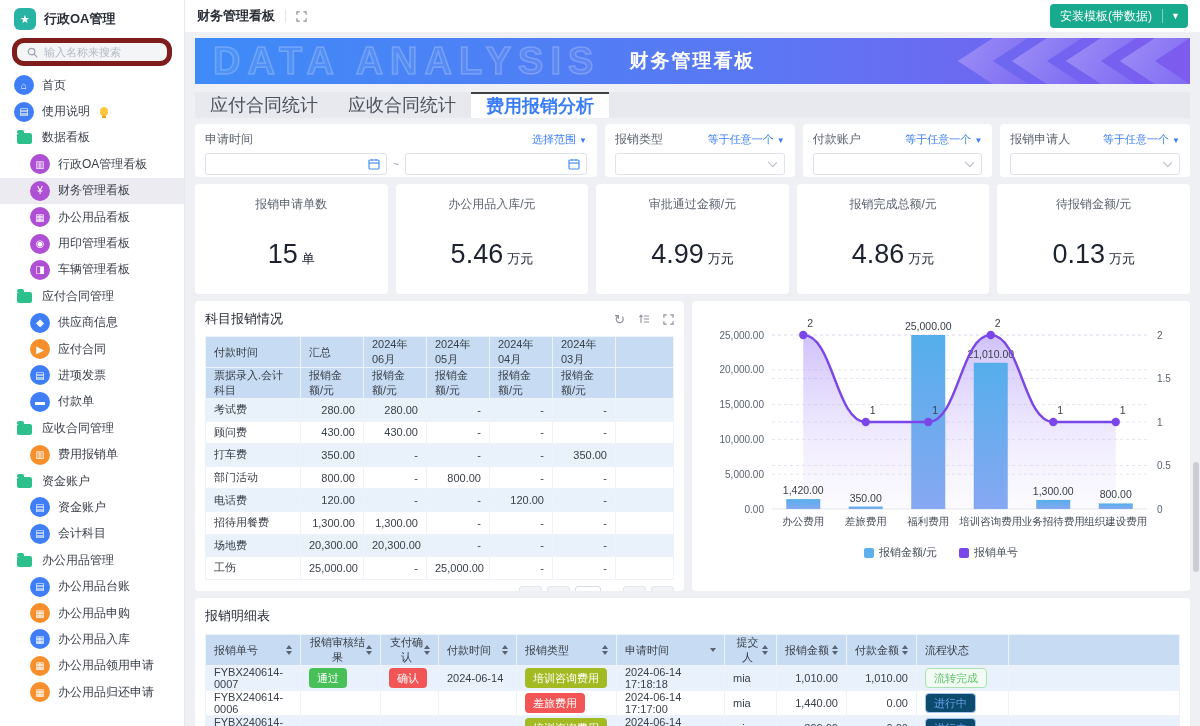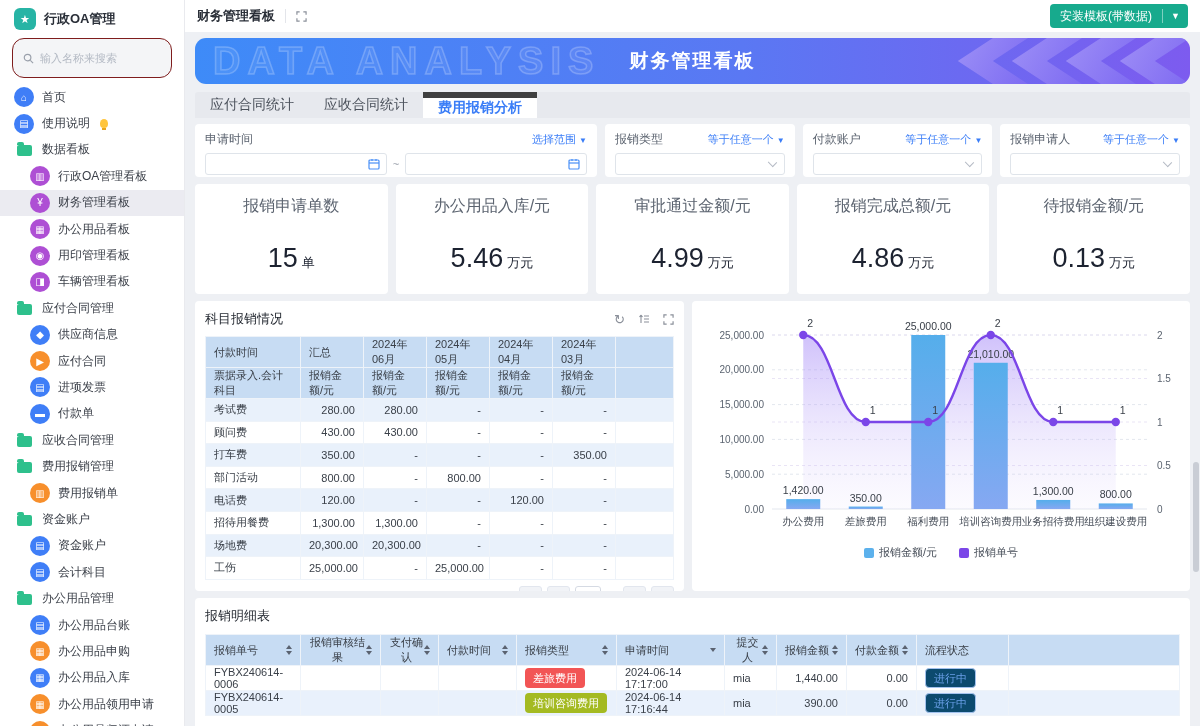--- a/index.html
+++ b/index.html
@@ -5,21 +5,21 @@
   * { margin:0; padding:0; box-sizing:border-box; }
   html,body { width:1200px; height:726px; overflow:hidden;
     font-family:"Liberation Sans","DejaVu Sans",sans-serif; background:#eef0f4; color:#333; }
   .app { display:flex; width:1200px; height:726px; }
 
   
   .sidebar { width:185px; background:#fff; border-right:1px solid #e9eaee; flex-shrink:0; display:flex; flex-direction:column; overflow:hidden; }
   .logo-row { display:flex; align-items:center; gap:8px; padding:8px 14px 6px 14px; height:36px; }
   .logo-box { width:22px; height:22px; border-radius:6px; background:#27b4a5; color:#fff; font-size:11px; display:flex; align-items:center; justify-content:center; }
   .logo-text { font-size:13px; font-weight:bold; color:#2a2f38; }
-  .search-box { margin:2px 12px 6px 12px; height:40px; background:#f4f5f7; border:1px solid #7f1d1d; border-radius:12px; display:flex; align-items:center; gap:6px; padding:0 10px; }
+  .search-box { margin:2px 12px 6px 12px; height:28px; background:#f4f5f7; border:5px solid #7f1d1d; border-radius:12px; display:flex; align-items:center; gap:6px; padding:0 10px; }
   .search-box svg { flex-shrink:0; }
   .search-box input { border:none; outline:none; background:transparent; font-size:11px; width:100%; color:#555; }
   .search-box input::placeholder { color:#b4bac4; }
   .menu { flex:1; overflow:hidden; }
   .side-item { display:flex; align-items:center; gap:8px; height:26.4px; padding-left:14px; font-size:12px; color:#3a3f48; cursor:pointer; }
   .side-item.indent1 { padding-left:30px; }
   .side-item.active { background:#ebebf1; }
   .circle { width:20px; height:20px; border-radius:50%; color:#fff; font-size:10px; display:flex; align-items:center; justify-content:center; flex-shrink:0; }
   .c-blue { background:#3f7ef7; } .c-purple { background:#ae4fd4; } .c-orange { background:#f78f2c; }
   .folder { width:15px; height:11px; background:#2ec08c; border-radius:2px; position:relative; margin:2px 2.5px 0 2.5px; flex-shrink:0; }
@@ -33,33 +33,33 @@
   .topbar-title { font-size:13px; font-weight:bold; color:#2a2f38; }
   .topbar-sep { width:1px; height:14px; background:#e3e5ea; }
   .install-btn { margin-left:auto; height:24px; background:#17aa8d; color:#fff; border:none; border-radius:4px; font-size:12px; display:flex; align-items:center; cursor:pointer; }
   .install-btn .lbl { padding:0 10px; }
   .install-btn .split { width:1px; height:14px; background:rgba(255,255,255,.45); }
   .install-btn .chev { padding:0 8px; font-size:9px; }
 
   .content { flex:1; padding:6px 10px; overflow:hidden; position:relative; }
 
   
-  .banner { height:46px; border-radius:11px; position:relative; overflow:hidden;
+  .banner { height:46px; border-radius:0; position:relative; overflow:hidden;
     background:linear-gradient(90deg,#3e8bf8 0%,#5a78f3 55%,#7d5bef 100%); }
   .banner-title { position:absolute; inset:0; display:flex; align-items:center; justify-content:center; color:#fff; font-size:19px; font-weight:bold; letter-spacing:2px; z-index:2; }
   .watermark { position:absolute; left:18px; top:2px; font-size:38px; font-weight:bold; letter-spacing:7px; color:rgba(255,255,255,0.07); -webkit-text-stroke:1.5px rgba(255,255,255,0.22); white-space:nowrap; z-index:1; }
   .chevrons { position:absolute; right:0; top:0; bottom:0; display:flex; z-index:1; }
   .chevrons span { width:78px; height:46px; margin-left:-24px;
     background:linear-gradient(120deg,#a89af8 0%,#7f6cf2 100%);
     clip-path:polygon(100% 0,55% 0,10% 50%,55% 100%,100% 100%,55% 50%); opacity:.85; }
 
   
   .tab-strip { margin-top:8px; height:26px; background:#e7e9ee; border-radius:3px 3px 0 0; display:flex; align-items:stretch; }
-  .tab { display:flex; align-items:center; padding:0 15px; font-size:14px; color:#4c525c; cursor:pointer; }
-  .tab.active { background:#fff; color:#3a7df7; font-weight:bold; border-top:6px solid #404040; }
+  .tab { display:flex; align-items:center; padding:0 15px; font-size:18px; color:#4c525c; cursor:pointer; }
+  .tab.active { background:#fff; color:#3a7df7; font-weight:bold; border-top:2px solid #404040; }
 
   
   .filter-row { display:flex; gap:8px; margin-top:6px; }
   .filter-card { background:#fff; border-radius:4px; padding:7px 10px 8px 10px; height:53px; }
   .filter-card.wide { width:402px; flex-shrink:0; }
   .filter-card.grow { flex:1; }
   .f-head { display:flex; justify-content:space-between; align-items:center; margin-bottom:5px; }
   .f-label { font-size:12px; color:#5c6470; }
   .f-op { font-size:11px; color:#3a7df7; cursor:pointer; }
   .f-op .caret { font-size:8px; }
@@ -67,21 +67,21 @@
   .date-input { flex:1; height:22px; border:1px solid #dfe4ea; border-radius:3px; position:relative; display:flex; align-items:center; }
   .date-input input { border:none; outline:none; width:100%; height:100%; padding:0 24px 0 8px; font-size:11px; background:transparent; }
   .date-input svg { position:absolute; right:6px; }
   .tilde { color:#9aa0ab; font-size:11px; }
   .select { height:22px; border:1px solid #dfe4ea; border-radius:3px; position:relative; cursor:pointer; }
   .select .sel-caret { position:absolute; right:8px; top:7px; width:7px; height:7px; border-right:1.5px solid #b4bac4; border-bottom:1.5px solid #b4bac4; transform:rotate(45deg) scale(1,0.9); transform-origin:center; margin-top:-2px; }
 
   
   .stats-row { display:flex; gap:8px; margin-top:7px; }
   .stat-card { flex:1; background:#fff; border-radius:4px; height:110px; display:flex; flex-direction:column; align-items:center; }
-  .stat-label { font-size:16px; color:#5c6470; margin-top:12px; }
+  .stat-label { font-size:12px; color:#5c6470; margin-top:12px; }
   .stat-value { margin-top:26px; color:#1c2230; display:flex; align-items:baseline; gap:4px; }
   .stat-value .num { font-size:27px; }
   .stat-value .unit { font-size:13px; }
 
   
   .mid-row { display:flex; gap:8px; margin-top:7px; height:290px; }
   .panel { background:#fff; border-radius:4px; padding:8px 10px; overflow:hidden; }
   .subject-panel { width:489px; flex-shrink:0; }
   .chart-panel { flex:1; min-width:0; }
   .panel-head { display:flex; align-items:center; height:20px; }
@@ -192,24 +192,20 @@
           <span class="circle c-blue">▤</span>
           <span>进项发票</span>
         </div>
         <div class="side-item indent1">
           <span class="circle c-blue">▬</span>
           <span>付款单</span>
         </div>
         <div class="side-item">
           <span class="folder"></span>
           <span>应收合同管理</span>
-        </div>
-        <div class="side-item">
-          <span class="folder"></span>
-          <span>费用报销管理</span>
         </div>
         <div class="side-item indent1">
           <span class="circle c-orange">▥</span>
           <span>费用报销单</span>
         </div>
         <div class="side-item">
           <span class="folder"></span>
           <span>资金账户</span>
         </div>
         <div class="side-item indent1">
@@ -688,20 +684,33 @@
                 </th>
                 <th>
                   <div class="th-in">
                     <span>流程状态</span>
                   </div>
                 </th>
                 <th></th>
               </tr>
             </thead>
             <tbody>
+              <tr class="alt">
+                <td>FYBX240614-0007</td>
+                <td><span class="badge badge-green">通过</span></td>
+                <td><span class="badge badge-red">确认</span></td>
+                <td>2024-06-14</td>
+                <td><span class="badge badge-olive">培训咨询费用</span></td>
+                <td>2024-06-14 17:18:18</td>
+                <td>mia</td>
+                <td class="num">1,010.00</td>
+                <td class="num">1,010.00</td>
+                <td><span class="tag tag-done">流转完成</span></td>
+                <td></td>
+              </tr>
               <tr>
                 <td>FYBX240614-0006</td>
                 <td></td>
                 <td></td>
                 <td></td>
                 <td><span class="badge badge-red">差旅费用</span></td>
                 <td>2024-06-14 17:17:00</td>
                 <td>mia</td>
                 <td class="num">1,440.00</td>
                 <td class="num">0.00</td>

